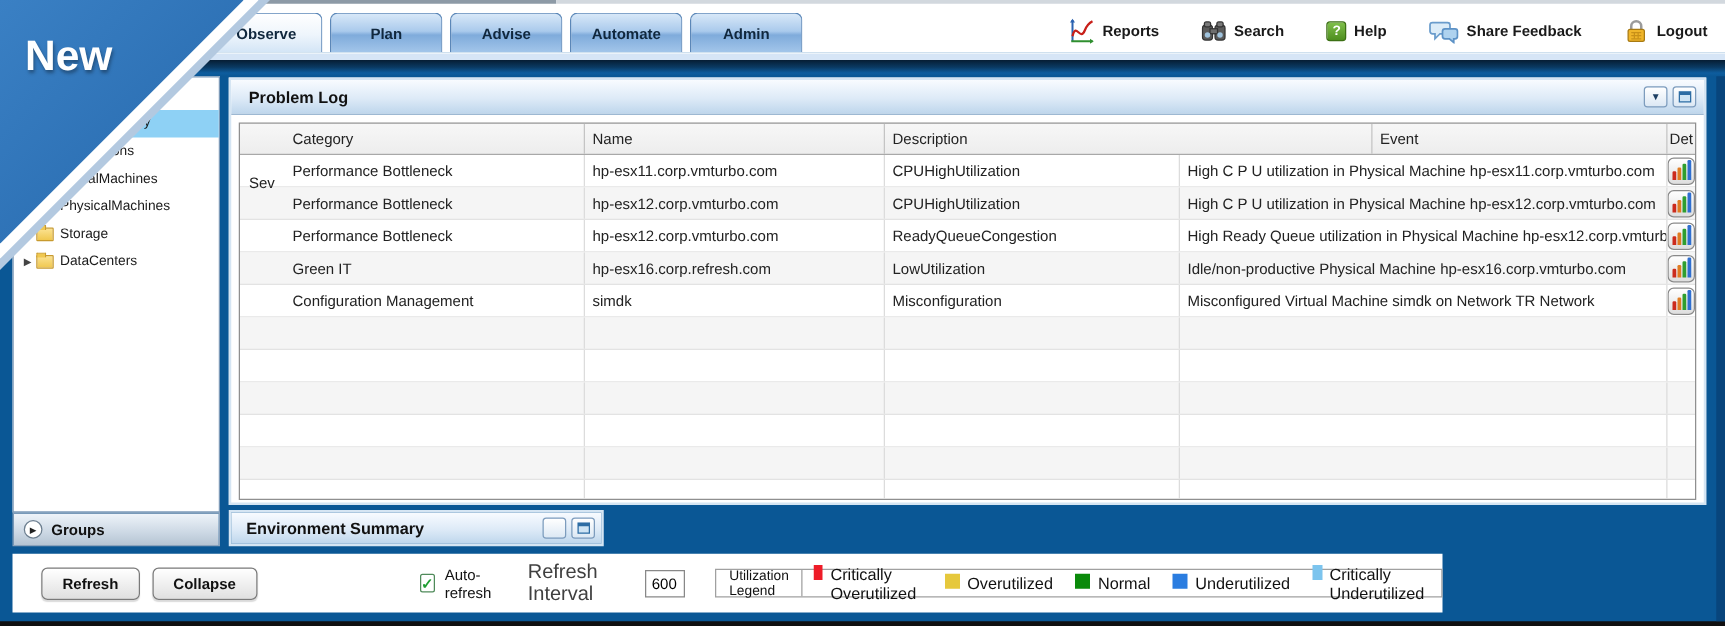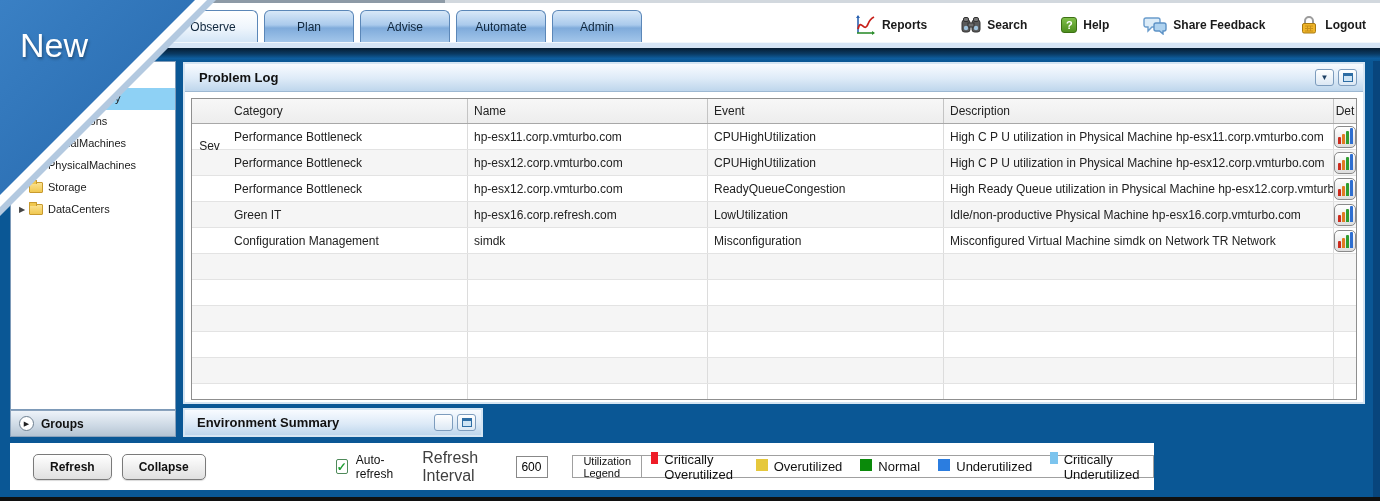--- a/index.html
+++ b/index.html
@@ -11,37 +11,37 @@
   .top-edge-a { position:absolute; left:0; top:0; width:445px; height:3px; background:#8d9aa6; z-index:3;}
   .top-edge-b { position:absolute; left:445px; top:0; width:935px; height:3px; background:#d2d8de; z-index:3;}
   .tab-strip { position:absolute; left:0; top:42px; width:1380px; height:6px; background:#d6e5f6; border-top:1px solid #f2f7fc; }
   .navy-band { position:absolute; left:0; top:48px; width:1380px; height:13px;
                background:linear-gradient(180deg,#061d33 0%,#0a3a63 45%,#0e5d9e 80%,#0a5795 100%); }
 
   .tab-bar { position:absolute; left:168px; top:10px; height:32px; display:flex; gap:6px; }
   .tab { width:90px; height:32px; border:1px solid #5b87b8; border-bottom:none; border-radius:6px 6px 0 0;
          background:linear-gradient(180deg,#d8e8f8 0%,#aacaec 45%,#7fabdb 55%,#a3c6ea 100%);
          display:flex; align-items:center; justify-content:center;
-         font-size:12px; font-weight:normal; color:#10273d; cursor:pointer; }
+         font-size:12px; font-weight:bold; color:#10273d; cursor:pointer; }
   .tab.selected { background:linear-gradient(180deg,#ffffff 0%,#eef5fc 55%,#d3e5f6 100%); }
 
   .header-links { position:absolute; right:14px; top:12px; height:26px; display:flex; align-items:center; gap:34px; }
   .hlink { display:flex; align-items:center; gap:6px; font-size:12px; font-weight:bold; color:#1a1a1a; cursor:pointer; }
 
   .help-badge { width:16px; height:16px; border-radius:3px; background:linear-gradient(#7fbf4a,#4e8f1f);
                 color:#ffffff; font-size:11px; font-weight:bold; display:flex; align-items:center; justify-content:center; border:1px solid #3c7014;}
 
   
   .ribbon-outer { position:absolute; left:0; top:0; width:216px; height:216px; z-index:10;
                   clip-path:polygon(0 0,100% 0,0 100%); background:#b3c9e0; pointer-events:none;}
   .ribbon-white { position:absolute; left:0; top:0; width:207px; height:207px; z-index:11;
                   clip-path:polygon(0 0,100% 0,0 100%); background:#ffffff; pointer-events:none;}
   .ribbon-blue { position:absolute; left:0; top:0; width:195px; height:195px; z-index:12;
                  clip-path:polygon(0 0,100% 0,0 100%); background:linear-gradient(135deg,#3a80c4 0%,#2e72b6 55%,#2361a2 100%); pointer-events:none;}
-  .ribbon-text { position:absolute; left:20px; top:26px; z-index:13; color:#ffffff; font-size:34px; font-weight:normal;
+  .ribbon-text { position:absolute; left:20px; top:26px; z-index:13; color:#ffffff; font-size:34px; font-weight:bold;
                  text-shadow:1px 2px 3px rgba(0,0,0,.35); pointer-events:none;}
 
   
   .sidebar { position:absolute; left:10px; top:61px; width:166px; height:349px; background:#ffffff; border:1px solid #7d9ab8; }
   .tree { position:absolute; left:0; top:26px; width:100%; }
   .tree-row { height:22px; display:flex; align-items:center; font-size:11px; color:#1a1a1a; cursor:pointer; position:relative; }
   .tree-row.selected { background:#8ed1f5; }
   .tree-arrow { width:10px; margin-left:8px; font-size:8px; color:#444; }
   .folder { width:14px; height:11px; background:linear-gradient(#fbe291,#f0c850); border:1px solid #c89a2e; border-radius:1px; margin-right:5px; position:relative; }
   .folder::before { content:""; position:absolute; left:-1px; top:-3px; width:6px; height:3px; background:#f0c850; border:1px solid #c89a2e; border-bottom:none; border-radius:1px 1px 0 0; }
@@ -236,22 +236,22 @@
       <span class="pbtn">
           <span class="winicon"></span>
         </span>
     </span>
   </div>
   <div class="tbl">
     <div class="tbl-head" id="tbl-head">
         <div class="th c-sev">Sev</div>
         <div class="th c-cat">Category</div>
         <div class="th c-name">Name</div>
+        <div class="th c-desc">Description</div>
         <div class="th c-event">Event</div>
-        <div class="th c-desc">Description</div>
         <div class="th c-det">Det</div>
       </div>
     <div id="tbl-body">
         <div class="tr">
           <div class="td c-sev">
             <span class="sev-ico sev-critical">
               <span class="sev-tri"></span>
               <span class="sev-bang">!</span>
             </span>
           </div>

